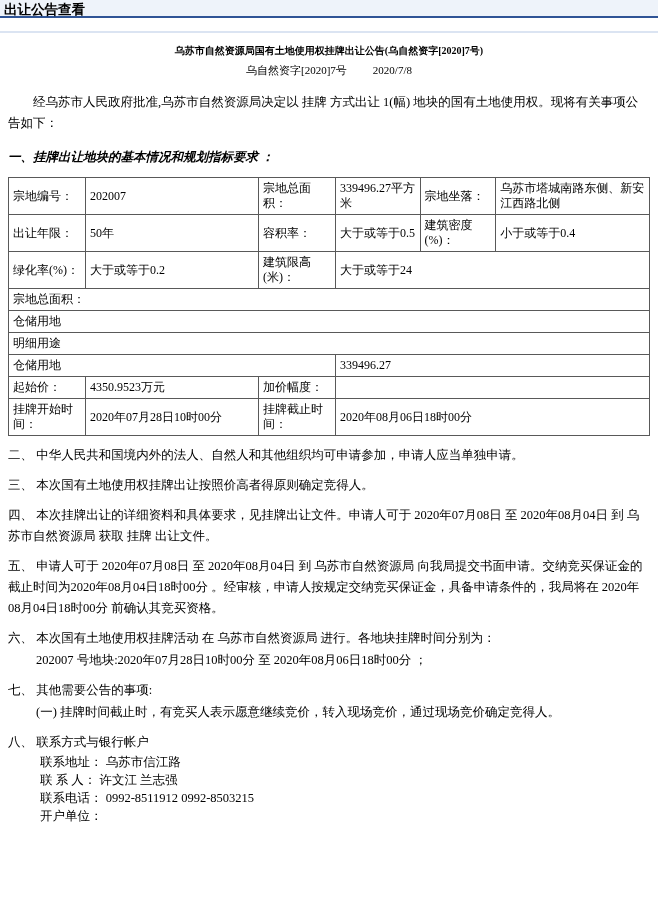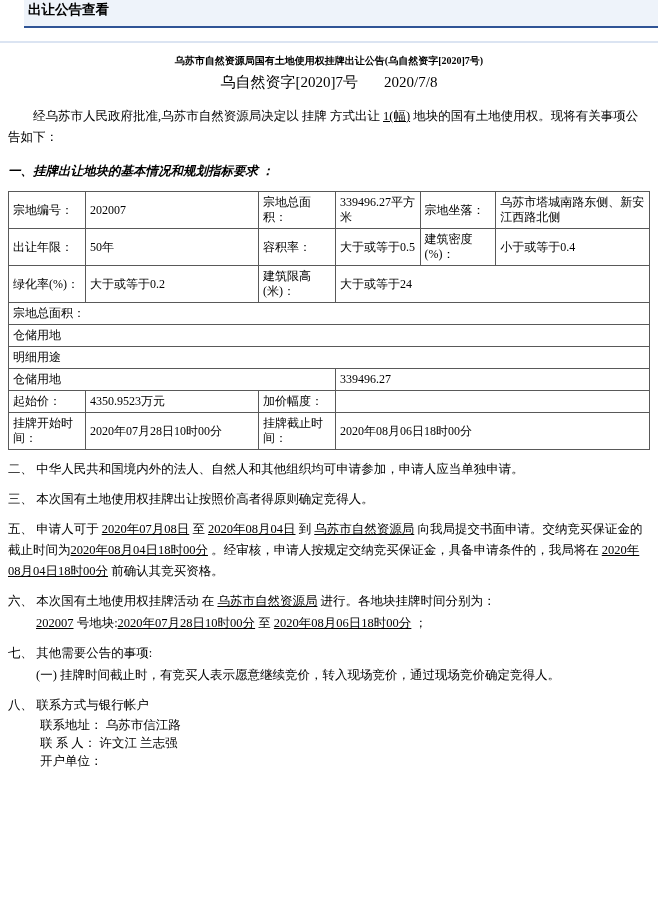--- a/index.html
+++ b/index.html
@@ -11,48 +11,47 @@
   }
   *{margin:0;padding:0;box-sizing:border-box;}
   html,body{background:#ffffff;}
   body{
     width:658px;height:910px;overflow:hidden;
     font-family:"Liberation Serif","DejaVu Serif",serif;
     color:var(--text);
     font-size:12.5px;
   }
   .titlebar{
-    height:28px;line-height:20px;
+    height:18px;line-height:20px;
     background:var(--header-bg);
     border-bottom:2px solid var(--header-border);
     font-weight:bold;font-size:13.5px;
     padding-left:4px;
     font-family:"Liberation Sans","DejaVu Sans",sans-serif;
-    margin-left:24px;
   }
   .divider2{
     margin-top:13px;
     border-top:2px solid var(--divider);
   }
   .doc{padding:0 8px;}
   .doc-title{
     margin-top:11px;
     text-align:center;
     font-size:10px;font-weight:bold;
   }
   .doc-sub{
     margin-top:5px;
     text-align:center;
-    font-size:15px;
+    font-size:11px;
   }
   .doc-sub .gap{display:inline-block;width:26px;}
   p.body{line-height:21px;margin-top:9px;}
   p.intro{text-indent:2em;margin-top:14px;}
   p.heading{font-weight:bold;margin-top:13px;font-style:italic;}
-  .u{text-decoration:underline;}
+  .u{}
   table.parcel{
     width:100%;
     margin-top:9px;
     border-collapse:collapse;
     table-layout:fixed;
     font-size:12px;
   }
   table.parcel td{
     border:1px solid var(--table-border);
     padding:3px 4px;
@@ -142,28 +141,30 @@
             <td>挂牌开始时间：</td>
             <td>2020年07月28日10时00分</td>
             <td>挂牌截止时间：</td>
             <td colspan="3">2020年08月06日18时00分</td>
           </tr>
         </tbody>
     </table>
 
     <p class="body">二、 中华人民共和国境内外的法人、自然人和其他组织均可申请参加，申请人应当单独申请。</p>
     <p class="body">三、 本次国有土地使用权挂牌出让按照价高者得原则确定竞得人。</p>
+    <p class="body"><span>四、 本次挂牌出让的详细资料和具体要求，见挂牌出让文件。申请人可于 </span><span class="u">2020年07月08日</span><span> 至 </span><span class="u">2020年08月04日</span><span> 到 </span><span class="u">乌苏市自然资源局</span><span> 获取 挂牌 出让文件。</span></p>
     <p class="body"><span>五、 申请人可于 </span><span class="u">2020年07月08日</span><span> 至 </span><span class="u">2020年08月04日</span><span> 到 </span><span class="u">乌苏市自然资源局</span><span> 向我局提交书面申请。交纳竞买保证金的截止时间为</span><span class="u">2020年08月04日18时00分</span><span> 。经审核，申请人按规定交纳竞买保证金，具备申请条件的，我局将在 </span><span class="u">2020年08月04日18时00分</span><span> 前确认其竞买资格。</span></p>
     <p class="body"><span>六、 本次国有土地使用权挂牌活动 在 </span><span class="u">乌苏市自然资源局</span><span> 进行。各地块挂牌时间分别为：</span></p>
     <p class="body sub"><span class="u">202007</span><span> 号地块:</span><span class="u">2020年07月28日10时00分</span><span> 至 </span><span class="u">2020年08月06日18时00分</span><span> ；</span></p>
     <p class="body">七、 其他需要公告的事项:</p>
     <p class="body sub">(一) 挂牌时间截止时，有竞买人表示愿意继续竞价，转入现场竞价，通过现场竞价确定竞得人。</p>
     <p class="body">八、 联系方式与银行帐户</p>
 
     <div class="contact">
       <p>联系地址： 乌苏市信江路</p>
       <p>联 系 人： 许文江 兰志强</p>
+      <p>联系电话： 0992-8511912 0992-8503215</p>
       <p>开户单位：</p>
 
     </div>
 
   </div>
 </div>
 
 </body></html>

